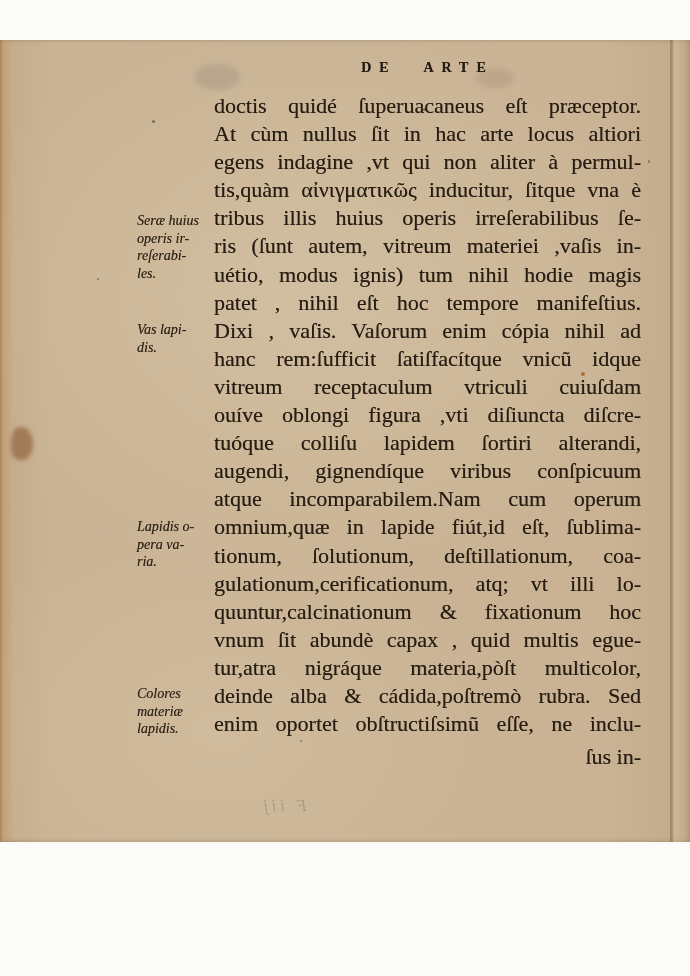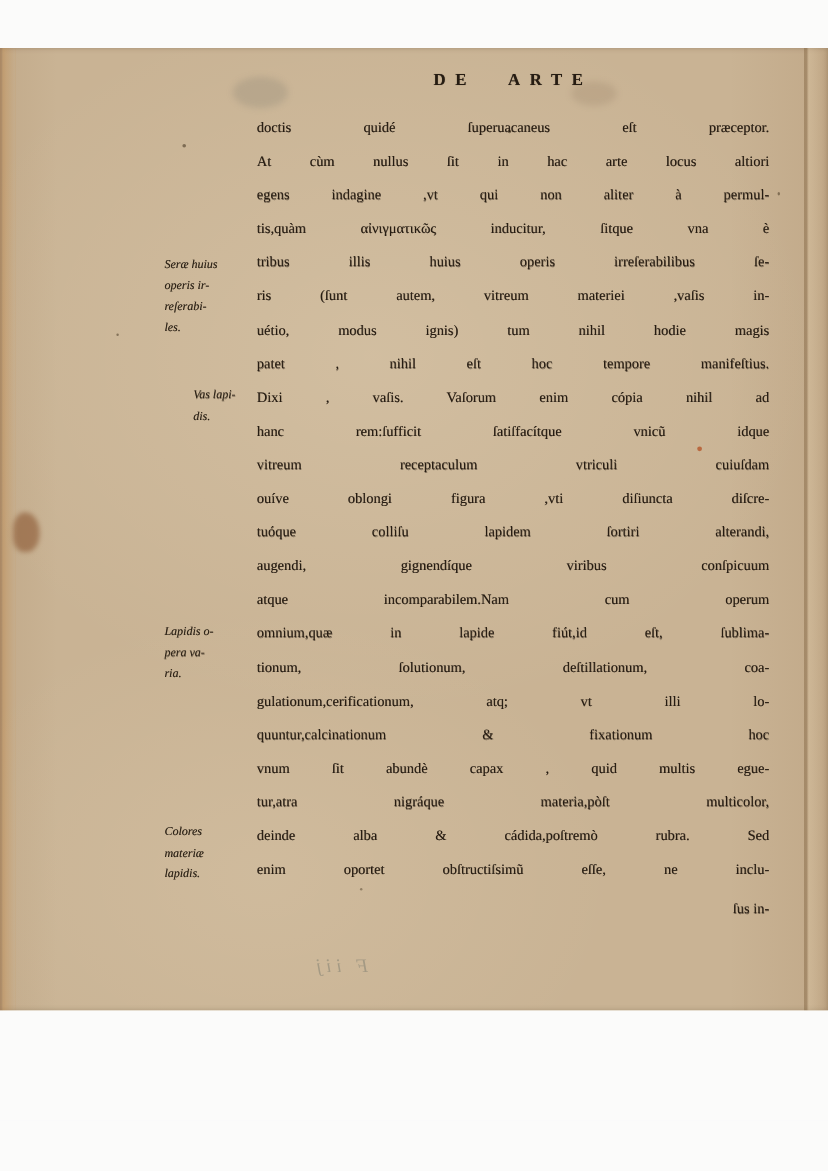--- a/index.html
+++ b/index.html
@@ -48,39 +48,39 @@
   .s7{left:648px;top:120px;width:2px;height:3px;opacity:.6;}
   
   .running-header{
     position:absolute;left:214px;top:20px;width:427px;
     text-align:center;font-size:14px;font-weight:700;
     letter-spacing:8px;word-spacing:16px;
     color:#261c12;text-shadow:0 0 .6px rgba(38,28,18,.7);
   }
   .bodytext{
     position:absolute;left:214px;top:52px;width:427px;
-    font-size:12px;line-height:28.1px;color:#261c12;
+    font-size:22px;line-height:28.1px;color:#261c12;
     text-shadow:.3px .3px .5px rgba(38,28,18,.55);
   }
   .line{text-align:justify;text-align-last:justify;white-space:normal;}
   .catchword{
     text-align:right;text-align-last:right;margin-top:5px;
   }
   .sig-showthrough{
     position:absolute;left:238px;top:757px;width:90px;
     font-size:16px;font-style:italic;color:#6e7268;opacity:.42;
     transform:scaleX(-1);filter:blur(.6px);text-align:center;letter-spacing:4px;
   }
   .note{
     position:absolute;left:137px;width:82px;
-    font-style:italic;font-size:10px;line-height:17.5px;
+    font-style:italic;font-size:14px;line-height:17.5px;
     color:#2b2115;text-shadow:.2px .2px .4px rgba(40,30,20,.5);
   }
   .note-1{top:172px;}
-  .note-2{top:281px;margin-left:24px;}
+  .note-2{top:281px;}
   .note-3{top:478px;}
   .note-4{top:645px;}
   .mat{position:absolute;left:0;width:690px;background:#fbfbfa;}
   .mat-top{top:0;height:40px;}
   .mat-bottom{top:934px;height:42px;}
 </style>
 </head>
 <body>
 
 <div class="mat mat-top"></div>

